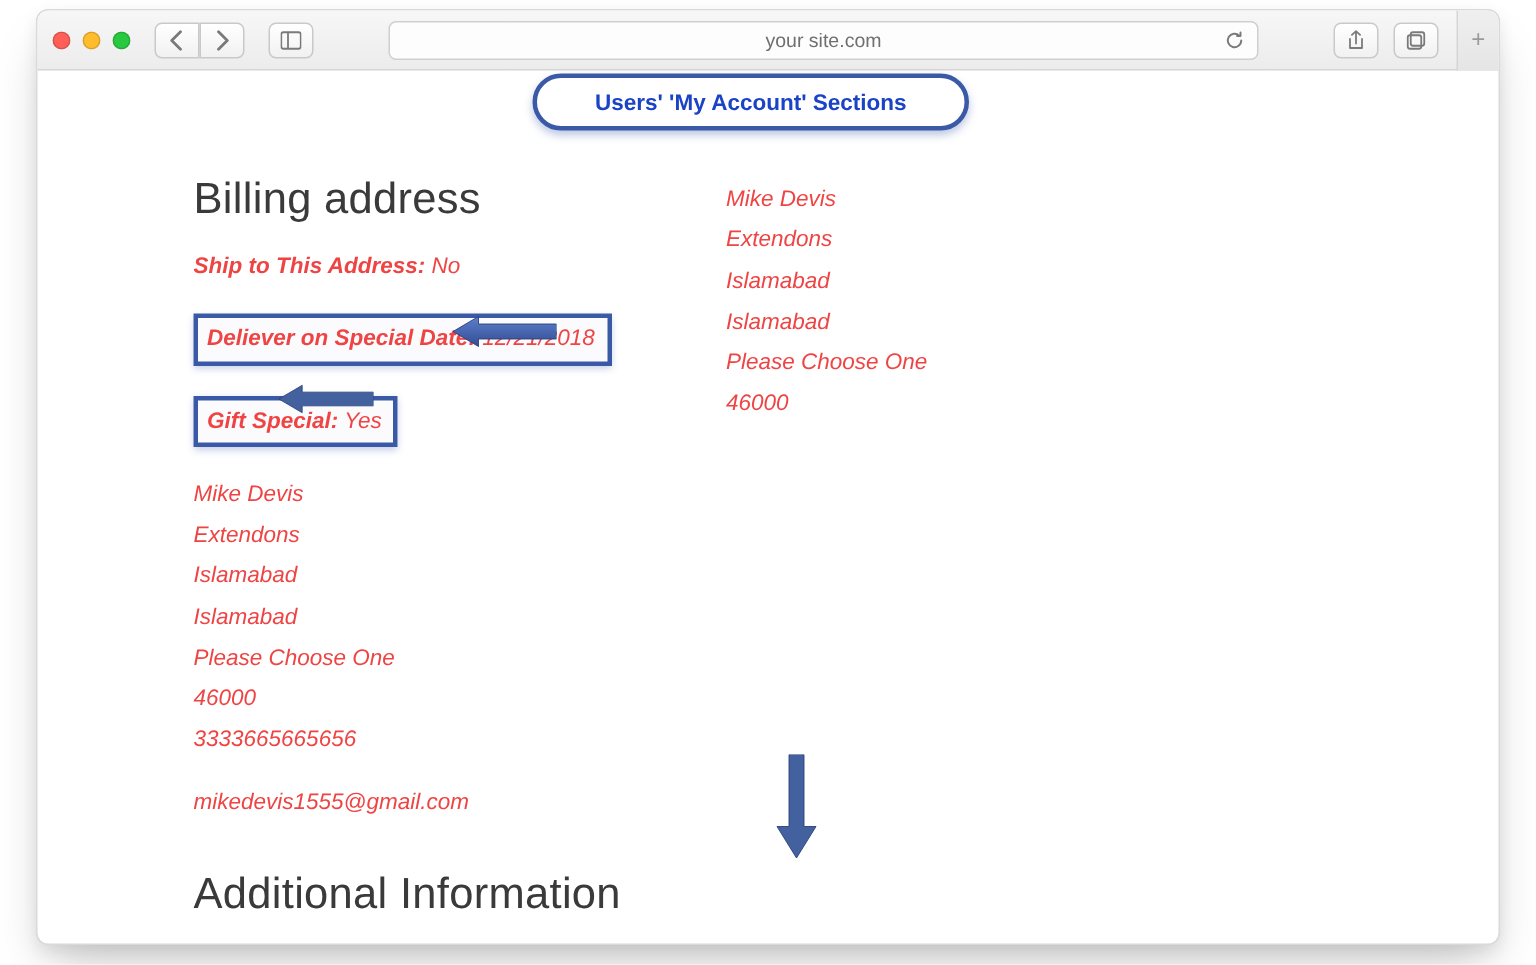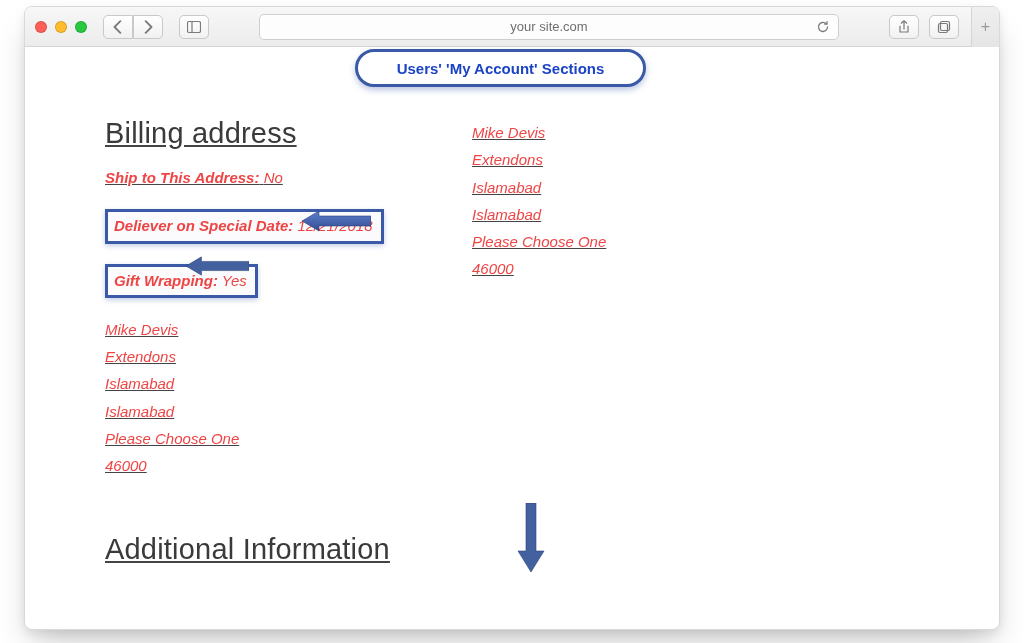--- a/index.html
+++ b/index.html
@@ -14,32 +14,32 @@
   .btn-group { display:flex; }
   .tb-btn { width:30px; height:24px; background:linear-gradient(#ffffff,#f1f1f1); border:1px solid #c9c9c9; display:flex; align-items:center; justify-content:center; color:#6b6b6b; font-size:13px;}
   .tb-btn:first-child{ border-top-left-radius:5px; border-bottom-left-radius:5px;}
   .tb-btn:last-child{ border-top-right-radius:5px; border-bottom-right-radius:5px;}
   .tb-single { border-radius:5px; }
   .addr { flex:1; margin: 0 40px; height:26px; border:1px solid #cfcfcf; border-radius:5px; background:#fdfdfd; display:flex; align-items:center; justify-content:center; color:#6f6f6f; font-size:13px; position:relative;}
   .addr .reload{ position:absolute; right:8px; color:#6f6f6f; font-size:14px;}
   .right-tools{ display:flex; gap:10px; }
   .plus-tab{ position:absolute; right:0; top:0; width:28px; height:40px; border-left:1px solid #d5d5d5; background:linear-gradient(#efefef,#e5e5e5); display:flex; align-items:center; justify-content:center; color:#9a9a9a; font-size:16px;}
   
-  .content { position:absolute; left:0; top:40px; right:0; bottom:0; padding:18px 164px 0 80px; color:#444;text-decoration:underline; }
+  .content { position:absolute; left:0; top:40px; right:0; bottom:0; padding:18px 164px 0 104px; color:#444; }
   .callout-pill { position:absolute; left:330px; top:2px; width:291px; height:38px; border:3px solid #3a5aa8; border-radius:22px; display:flex; align-items:center; justify-content:center; color:#1b43c6; font-weight:700; font-size:15px; box-shadow: 0 3px 6px rgba(58,90,168,.35); background:#fff;}
   .cols { display:flex; gap:4px; margin-top:52px; }
   .col { flex:1; }
   h2.section { font-weight:300; font-size:29px; color:#3a3a3a; margin-bottom:16px; letter-spacing:.2px;}
   .line { font-style:italic; color:#ef4444; font-size:15px; margin:4px 0; line-height:1.55;}
   .line .label{ font-weight:700; }
   .boxed { display:inline-block; border:3px solid #3a5aa8; background:#fbfbfd; padding:2px 8px 3px 6px; box-shadow: 0 2px 5px rgba(58,90,168,.3);}
   .spacer8{ height:12px; }
   .arrow-h { position:absolute; width:70px; height:22px; }
   .arrow-h svg{ width:100%; height:100%; }
-  .additional { margin-top:42px; }
+  .additional { margin-top:30px; }
   .arrow-v { position:absolute; left:492px; bottom:56px; width:28px; height:70px; }
   .arrow-v svg{ width:100%; height:100%; }
   
   .ic{ width:14px; height:14px; display:block; }
 </style>
 </head>
 <body>
 
 <div class="frame">
   <div class="window">
@@ -119,35 +119,37 @@
               <span class="label">Deliever on Special Date:</span>
               <span> </span>
               <span>12/21/2018</span>
             </span>
           </div>
 
           <div class="spacer8"></div>
 
           <div class="line">
             <span class="boxed">
-              <span class="label">Gift Wrapping:</span>
+              <span class="label">Gift Special:</span>
               <span> </span>
               <span>Yes</span>
             </span>
           </div>
 
           <div class="spacer8"></div>
 
           <div class="line">Mike Devis</div>
           <div class="line">Extendons</div>
           <div class="line">Islamabad</div>
           <div class="line">Islamabad</div>
           <div class="line">Please Choose One</div>
           <div class="line">46000</div>
+          <div class="line">3333665665656</div>
           <div style="height:10px"></div>
+          <div class="line">mikedevis1555@gmail.com</div>
         </div>
 
         <div class="col">
           <div class="line">Mike Devis</div>
           <div class="line">Extendons</div>
           <div class="line">Islamabad</div>
           <div class="line">Islamabad</div>
           <div class="line">Please Choose One</div>
           <div class="line">46000</div>
         </div>

